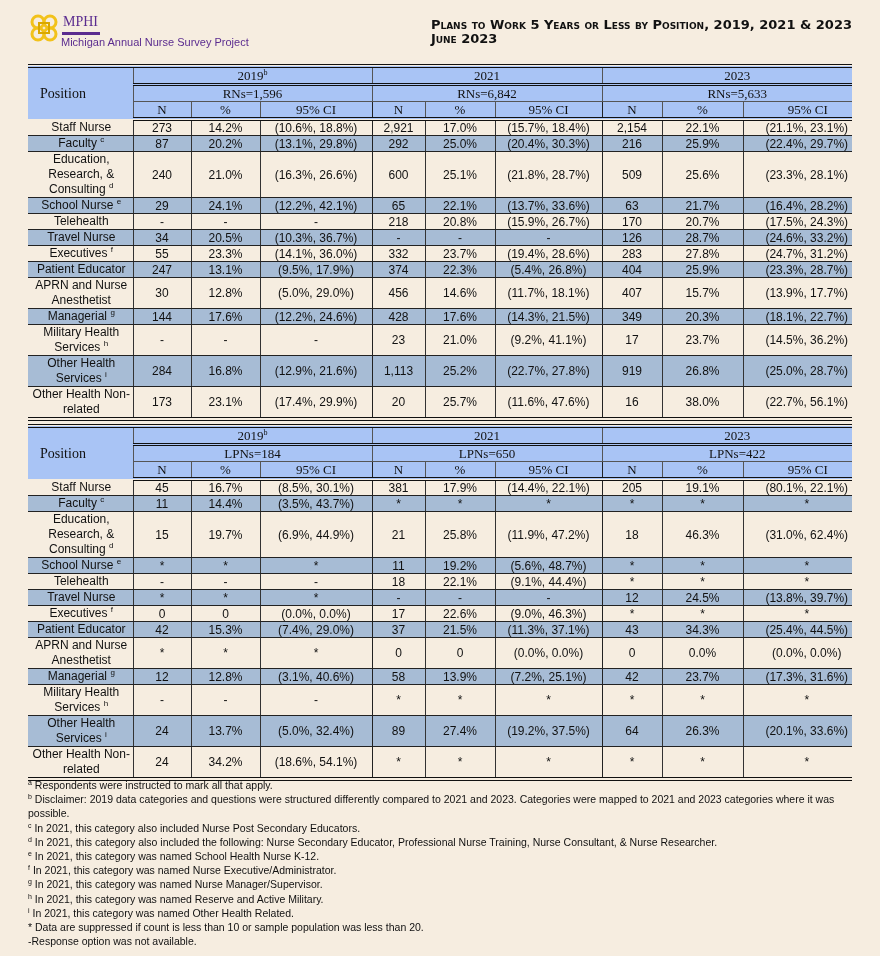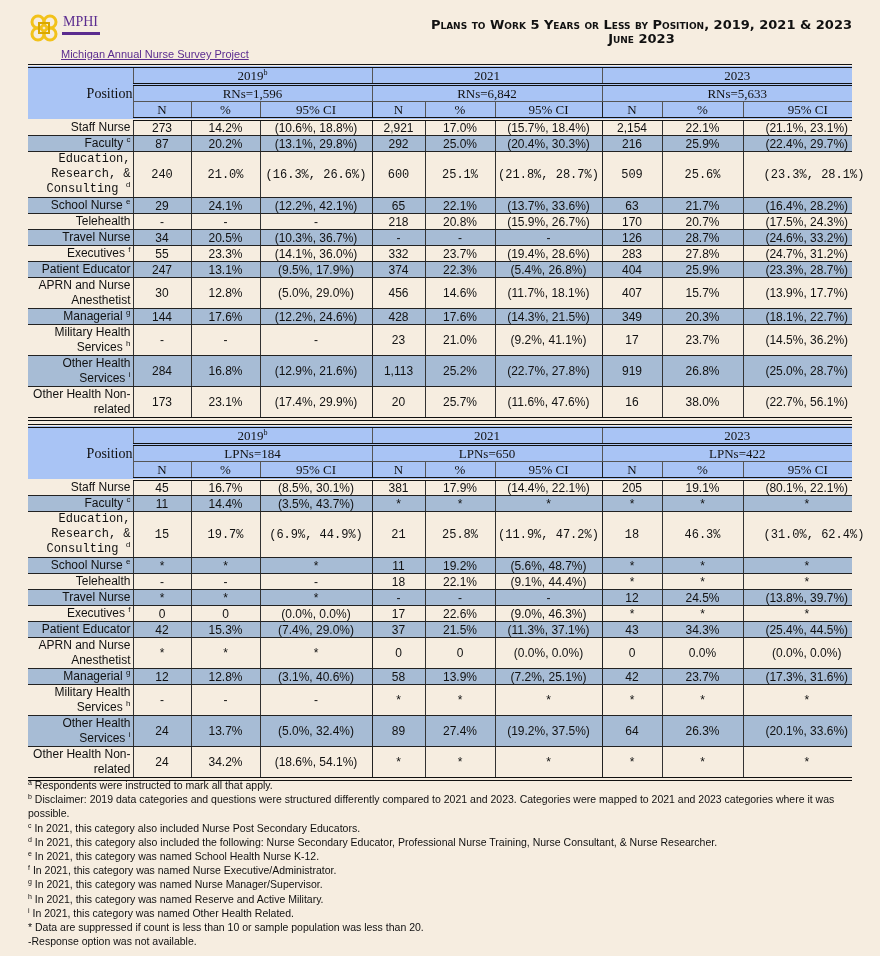--- a/index.html
+++ b/index.html
@@ -4,54 +4,54 @@
 <style>
   html, body { margin:0; padding:0; }
   body {
     width:880px; height:956px; background:#f6ede0; position:relative; overflow:hidden;
     font-family:"Liberation Sans", sans-serif; color:#111;
   }
   .logo { position:absolute; left:28px; top:12px; height:36px; width:240px; }
   .logo-mark { position:absolute; left:0; top:0; width:32px; height:32px; }
   .logo-name { position:absolute; left:35px; top:2px; font-family:"Liberation Serif", serif; color:#5b2c8f; font-size:14px; }
   .logo-bar { position:absolute; left:34px; top:20px; width:38px; height:3px; background:#5b2c8f; }
-  .logo-sub { position:absolute; left:33px; top:36px; font-size:11px; color:#5b2c8f; white-space:nowrap;text-decoration:underline; }
-
-  .title-block { position:absolute; right:28px; top:18px; text-align:center; font-family:"DejaVu Sans", sans-serif; font-weight:bold; font-variant:small-caps; font-size:13px; line-height:14px; color:#111; }
+  .logo-sub { position:absolute; left:33px; top:24px; font-size:11px; color:#5b2c8f; white-space:nowrap; }
+
+  .title-block { position:absolute; right:28px; top:18px; text-align:left; font-family:"DejaVu Sans", sans-serif; font-weight:bold; font-variant:small-caps; font-size:13px; line-height:14px; color:#111; }
 
   table.data {
     position:absolute; left:28px; width:824px; border-collapse:collapse; table-layout:fixed;
     font-size:12px;
   }
   table.data col.c-pos { width:105px; }
   table.data col.c-n1 { width:58px; } table.data col.c-p1 { width:69px; } table.data col.c-ci1 { width:112px; }
   table.data col.c-n2 { width:53px; } table.data col.c-p2 { width:70px; } table.data col.c-ci2 { width:107px; }
   table.data col.c-n3 { width:60px; } table.data col.c-p3 { width:81px; } table.data col.c-ci3 { width:109px; }
 
   table.data thead th {
     background:#a9c4f5; font-family:"Liberation Serif", serif; font-weight:normal; font-size:13px;
     border-left:1px solid #555; border-right:1px solid #555; padding:0; height:15px; line-height:15px;
   }
   table.data thead tr.yr th { border-top:4px double #111; border-top-width:4px; }
   table.data thead tr.yr th.year-h { border-bottom:3px double #111; }
   table.data thead tr.pop th { border-bottom:1px solid #555; }
-  table.data thead th.pos-h { text-align:right; padding-left:6px; font-size:14px; border-left:none; }
+  table.data thead th.pos-h { text-align:left; padding-left:12px; font-size:14px; border-left:none; }
   table.data thead tr.sub th { border-bottom:4px double #111; }
   table.data thead tr.sub th { border-left:1px solid #555; }
   sup { font-size:8px; line-height:0; vertical-align:super; }
 
   table.data tbody td {
     text-align:center; padding:0 2px; border-left:1px solid #333; border-right:1px solid #333;
     border-bottom:1px solid #222; line-height:14px; height:14px; vertical-align:middle; white-space:nowrap;
   }
-  table.data tbody td.pos { text-align:right; padding-left:4px; border-left:none; white-space:normal; line-height:15px; }
+  table.data tbody td.pos { text-align:center; padding-left:4px; border-left:none; white-space:normal; line-height:15px; }
   table.data tbody tr.even td { background:#f6ede0; }
   table.data tbody tr.odd td { background:#a7bcd5; }
   table.data tbody tr.tall2 td { height:30px; }
-  table.data tbody tr.tall3 td { height:45px;font-family:Liberation Mono, monospace; }
+  table.data tbody tr.tall3 td { height:45px; }
   table.data tbody tr:last-child td { border-bottom:4px double #111; }
   table.data td.ci, table.data th.ci { border-right:1px solid #222; }
   table.data td:last-child, table.data th:last-child { border-right:none;padding-left:20px; }
 
   .t1 { top:64px; }
   .t2 { top:424px; }
 
   .footnotes { position:absolute; left:28px; top:778px; width:830px; font-size:10.5px; line-height:14.2px; color:#111; }
   .footnotes div sup { font-size:7px; }
 </style>

